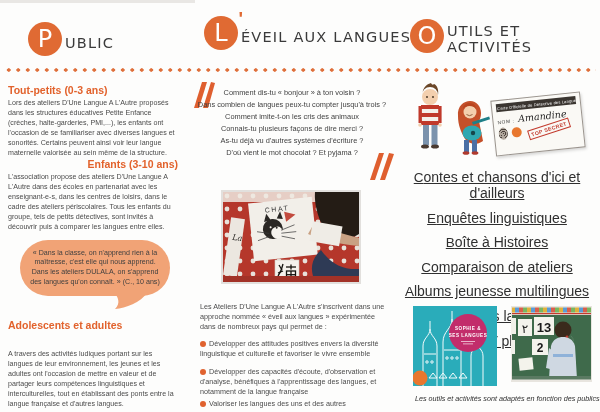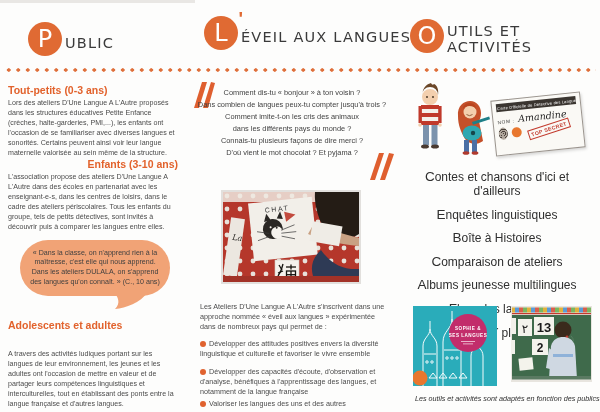--- a/index.html
+++ b/index.html
@@ -47,21 +47,21 @@
   .card-namerow{margin-top:3px;display:flex;align-items:baseline;}
   .card-label{font-size:4.8px;letter-spacing:.6px;color:#3a3a3a;}
   .card-name{margin-left:4px;font-size:9.5px;color:#222;font-family:"DejaVu Serif",serif;font-style:italic;}
   .card-bottom{margin-top:2px;display:flex;align-items:center;}
   .fingerprint{width:9px;height:12px;border-radius:50%;
                background:repeating-radial-gradient(circle at 50% 50%,#4a423c 0 .8px,#b0a69c .8px 2px);}
   .card-dot{width:10px;height:10px;border-radius:50%;background:#e8772e;margin-left:4px;}
   .stamp{margin-left:6px;border:1.2px solid #c23b2e;color:#c23b2e;font-weight:bold;font-size:5.2px;
          letter-spacing:.4px;padding:1px 2px;transform:rotate(-12deg);white-space:nowrap;}
   .activities{position:absolute;left:400px;top:169px;width:194px;text-align:center;color:#2f2f2f;}
-  .activity{font-size:12px;margin-bottom:8.6px;font-family:"Liberation Sans",sans-serif;}
+  .activity{font-size:14px;margin-bottom:8.6px;font-family:"Liberation Sans",sans-serif;text-decoration:underline;}
   .activity::first-letter{font-size:13.5px;}
   .caption{position:absolute;left:391px;top:394px;width:192px;font-size:7.2px;font-style:italic;color:#2f2f2f;padding-left:24px;}
   .bookcover{position:absolute;left:413px;top:306px;}
   .boardphoto{position:absolute;left:511px;top:306px;}
 </style>
 </head>
 <body>
 
 <div id="page">
   <div class="scan-strip"></div>
@@ -114,22 +114,22 @@
   </svg>
   <svg class="qmark" style="left:366px;top:152px;" width="30" height="30">
     <polygon points="4,28 13,1 18,1 9,28" fill="#df5f2f"></polygon>
     <polygon points="14,28 23,1 28,2 19,28" fill="#df5f2f"></polygon>
   </svg>
 
   <div class="questions">
     <div>Comment dis-tu « bonjour » à ton voisin ?</div>
     <div>Dans combien de langues peux-tu compter jusqu'à trois ?</div>
     <div>Comment imite-t-on les cris des animaux</div>
-    <div>dans les différents pays du monde ?</div>
     <div>Connais-tu plusieurs façons de dire merci ?</div>
+    <div>As-tu déjà vu d'autres systèmes d'écriture ?</div>
     <div>D'où vient le mot chocolat ? Et pyjama ?</div>
   </div>
 
   <div class="photo-frame">
     <svg width="136" height="90" viewBox="0 0 136 90">
       <defs>
         <pattern id="dots" width="13" height="13" patternUnits="userSpaceOnUse">
           <circle cx="4" cy="4" r="2.4" fill="#e8e2da"></circle>
         </pattern>
       </defs>

